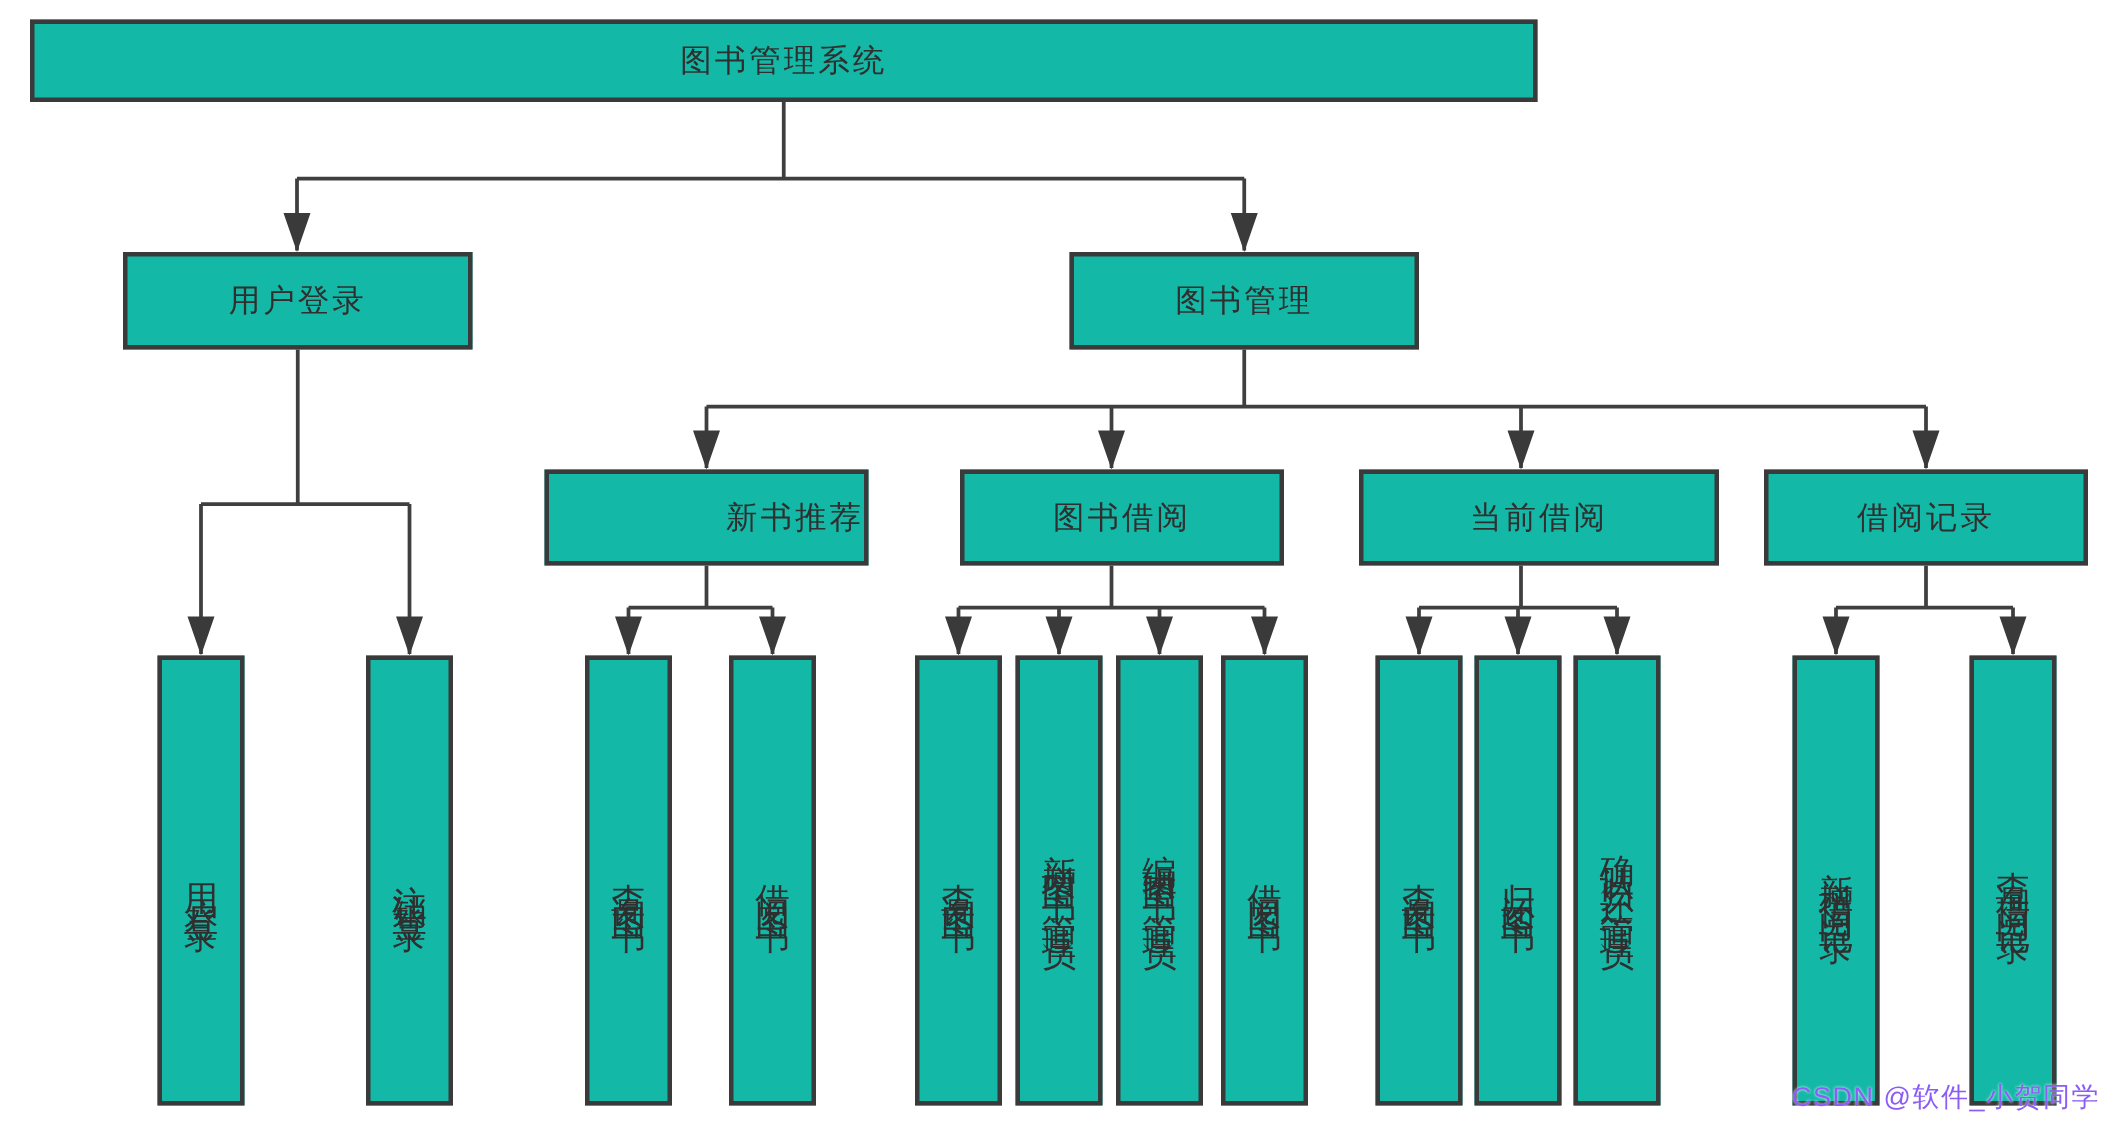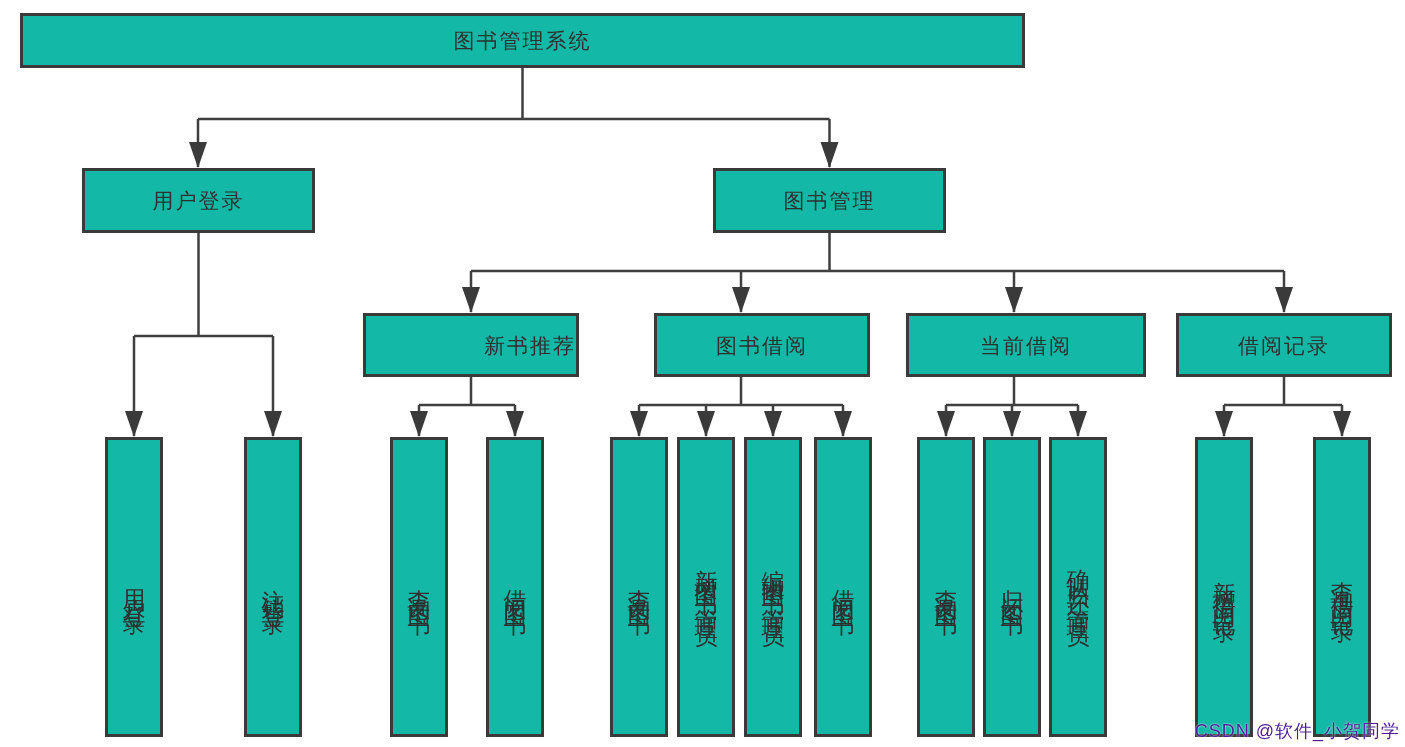--- a/index.html
+++ b/index.html
@@ -41,21 +41,21 @@
     letter-spacing: 8px;
     line-height: 1;
     white-space: nowrap;
   }
   .watermark {
     position: absolute;
     right: 5px;
     bottom: 4px;
     font-size: 18px;
     letter-spacing: 1px;
-    color: #4c1d95;
+    color: #8b5cf6;
     text-shadow: 0 0 2px #ffffff;
     z-index: 9;
     white-space: nowrap;
   }
 </style>
 </head>
 <body>
 
 <div class="canvas">
 
@@ -97,21 +97,21 @@
   <div class="node hz" style="left:82px; top:168px; width:233px; height:65px;">
     <span class="hlabel">用户登录</span>
   </div>
   <div class="node hz" style="left:713px; top:168px; width:233px; height:65px;">
     <span class="hlabel">图书管理</span>
   </div>
 
   <div class="node hz" style="left:363px; top:313px; width:216px; height:64px;justify-content:flex-end;">
     <span class="hlabel">新书推荐</span>
   </div>
-  <div class="node hz" style="left:654px; top:313px; width:216px; height:64px;">
+  <div class="node hz" style="left:640px; top:313px; width:216px; height:64px;">
     <span class="hlabel">图书借阅</span>
   </div>
   <div class="node hz" style="left:906px; top:313px; width:240px; height:64px;">
     <span class="hlabel">当前借阅</span>
   </div>
   <div class="node hz" style="left:1176px; top:313px; width:216px; height:64px;">
     <span class="hlabel">借阅记录</span>
   </div>
 
   <div class="node leaf" style="left:105px;">

